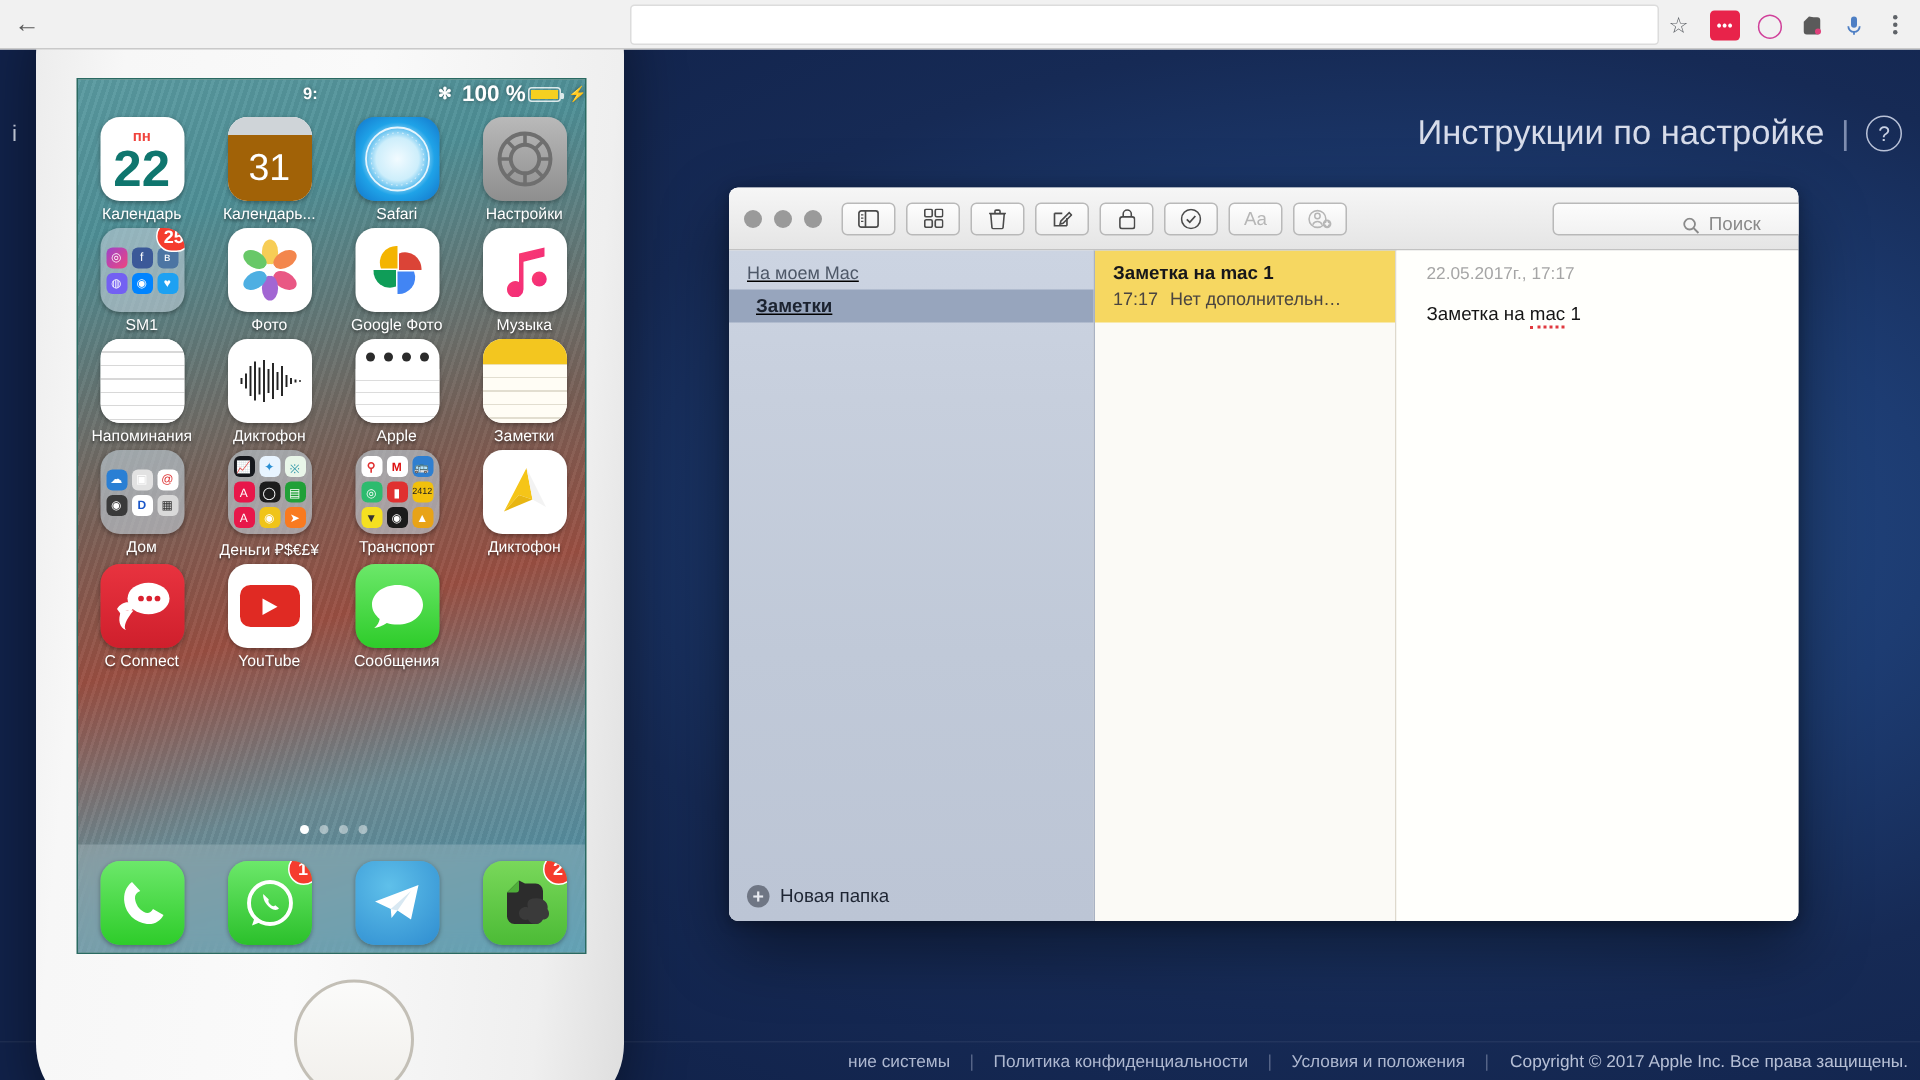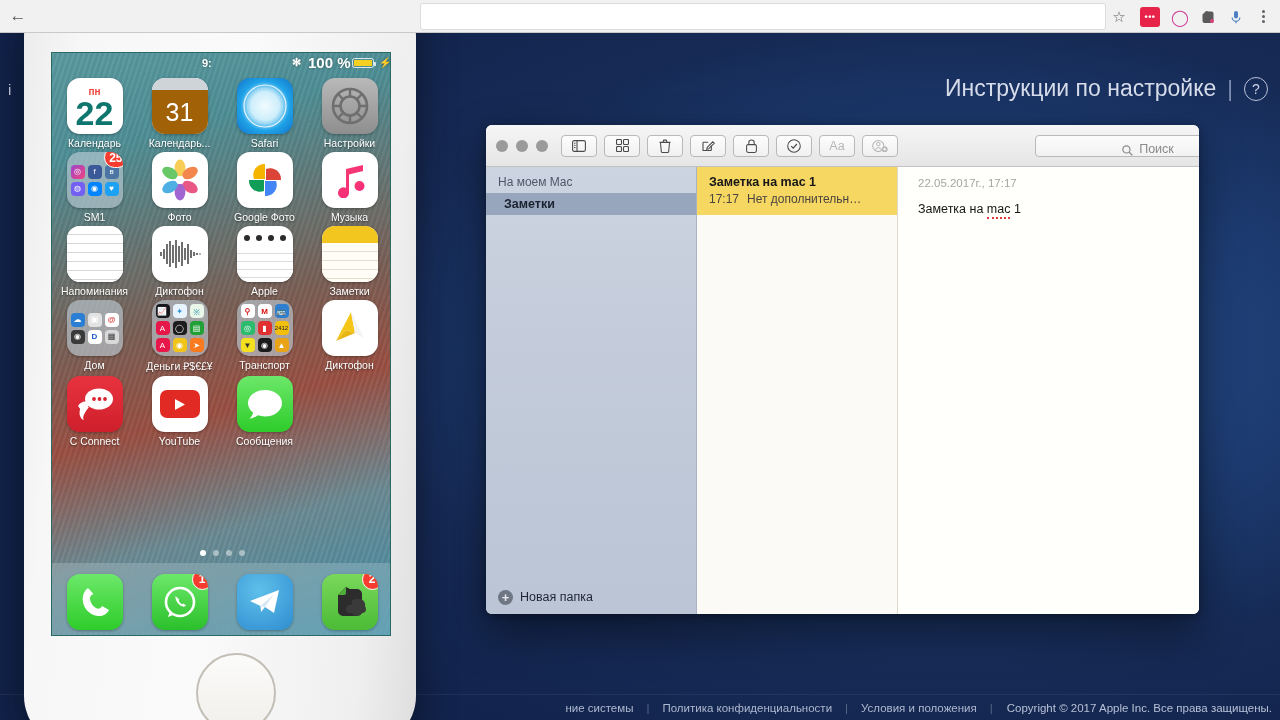--- a/index.html
+++ b/index.html
@@ -102,23 +102,24 @@
     position: absolute; left: 549px; top: 10px; width: 226px; height: 22px;
     border: 1px solid #b9b9b9; border-radius: 4px;
     background: linear-gradient(#fcfcfc, #f2f2f2);
     display: flex; align-items: flex-end; justify-content: center; gap: 6px;
     color: #8a8a8a; font-size: 12.5px;
   }
 
   .notes-body { display: flex; height: 447px; }
 
   .notes-sidebar {
-    width: 211px; position: relative;
+    width: 244px; position: relative;
     background: linear-gradient(180deg, #ccd4e2 0%, #c7cfdd 22%, #c0c9d8 60%, #bcc5d5 100%);
     border-right: 1px solid #a9b2c2;
+    text-decoration: underline;
   }
   .sb-header {
     padding: 8px 12px 4px 12px; font-size: 12px; color: #4e5868; font-weight: 400;
   }
   .sb-item {
     height: 22px; display: flex; align-items: center; padding-left: 18px;
     font-size: 12.5px; color: #1c2330; font-weight: bold;
   }
   .sb-item.selected { background: #97a5bd; }
   .sb-footer {

